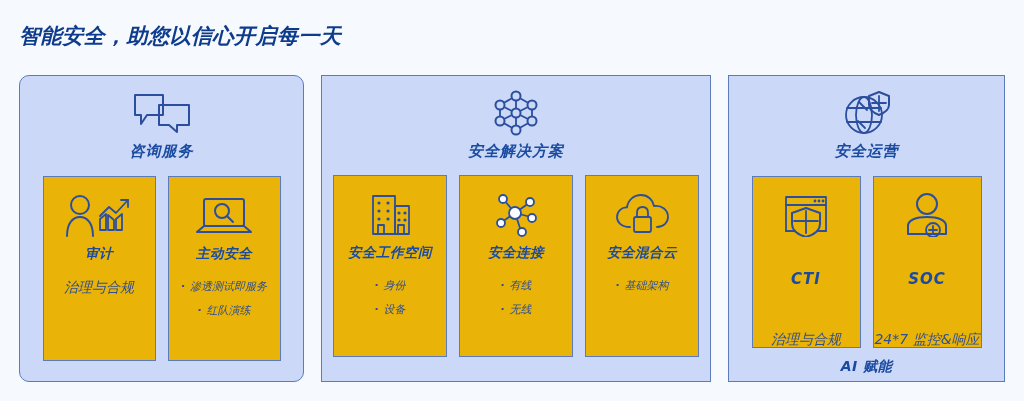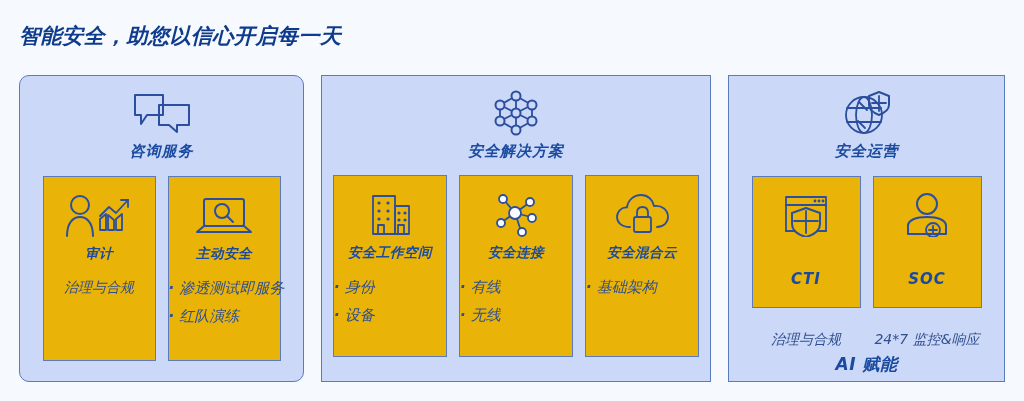--- a/index.html
+++ b/index.html
@@ -47,45 +47,46 @@
   .panel-3 .cards { margin-top: 15px; }
 
   .card {
     background: #eab308;
     border: 1.3px solid #5b7bbd;
     display: flex; flex-direction: column; align-items: center;
     padding-top: 14px;
   }
   .panel-1 .card { width: 113px; height: 185px; }
   .panel-2 .card { width: 114px; height: 182px; }
-  .panel-3 .card { width: 109px; height: 132px; gap: 27px; }
+  .panel-3 .card { width: 109px; height: 172px; gap: 27px; }
 
   .card-icon { height: 48px; display: flex; align-items: center; justify-content: center; }
   .card-title {
     margin-top: 6px;
     font-size: 13.5px; font-weight: bold; color: #1a4ba0;
     letter-spacing: 0.5px; white-space: nowrap;
   }
   .card-title.latin { font-size: 15px; letter-spacing: 1px; }
 
   .card-body { margin-top: 16px; width: 100%; }
   .card-note {
     font-size: 14px; color: #2f4f8f; text-align: center; white-space: nowrap;
   }
   .bullets { list-style: none; padding: 0; margin: 0; }
   .bullets li {
-    font-size: 15px; color: #2f4f8f;
+    font-size: 11px; color: #2f4f8f;
     margin-bottom: 9px; white-space: nowrap;
+    text-align: center;
   }
   .bullets li::before { content: "\00b7"; margin-right: 5px; font-weight: bold; }
 
   .panel-footer {
     position: absolute; bottom: 5px; left: 0; width: 100%;
     text-align: center;
-    font-size: 17px; font-weight: bold; color: #1a4ba0;
+    font-size: 14px; font-weight: bold; color: #1a4ba0;
     letter-spacing: 0.5px;
   }
 
   svg { display: block; }
   .stroke { fill: none; stroke: #2b4f9e; stroke-width: 2; stroke-linecap: round; stroke-linejoin: round; }
   .stroke-thin { fill: none; stroke: #2b4f9e; stroke-width: 1.8; stroke-linecap: round; stroke-linejoin: round; }
   .fillnode { fill: #ccd8f7; stroke: #2b4f9e; stroke-width: 2; }
   .fillwhite { fill: #fafcff; stroke: #2b4f9e; stroke-width: 1.8; }
   .dot { fill: #2b4f9e; }
 </style>

